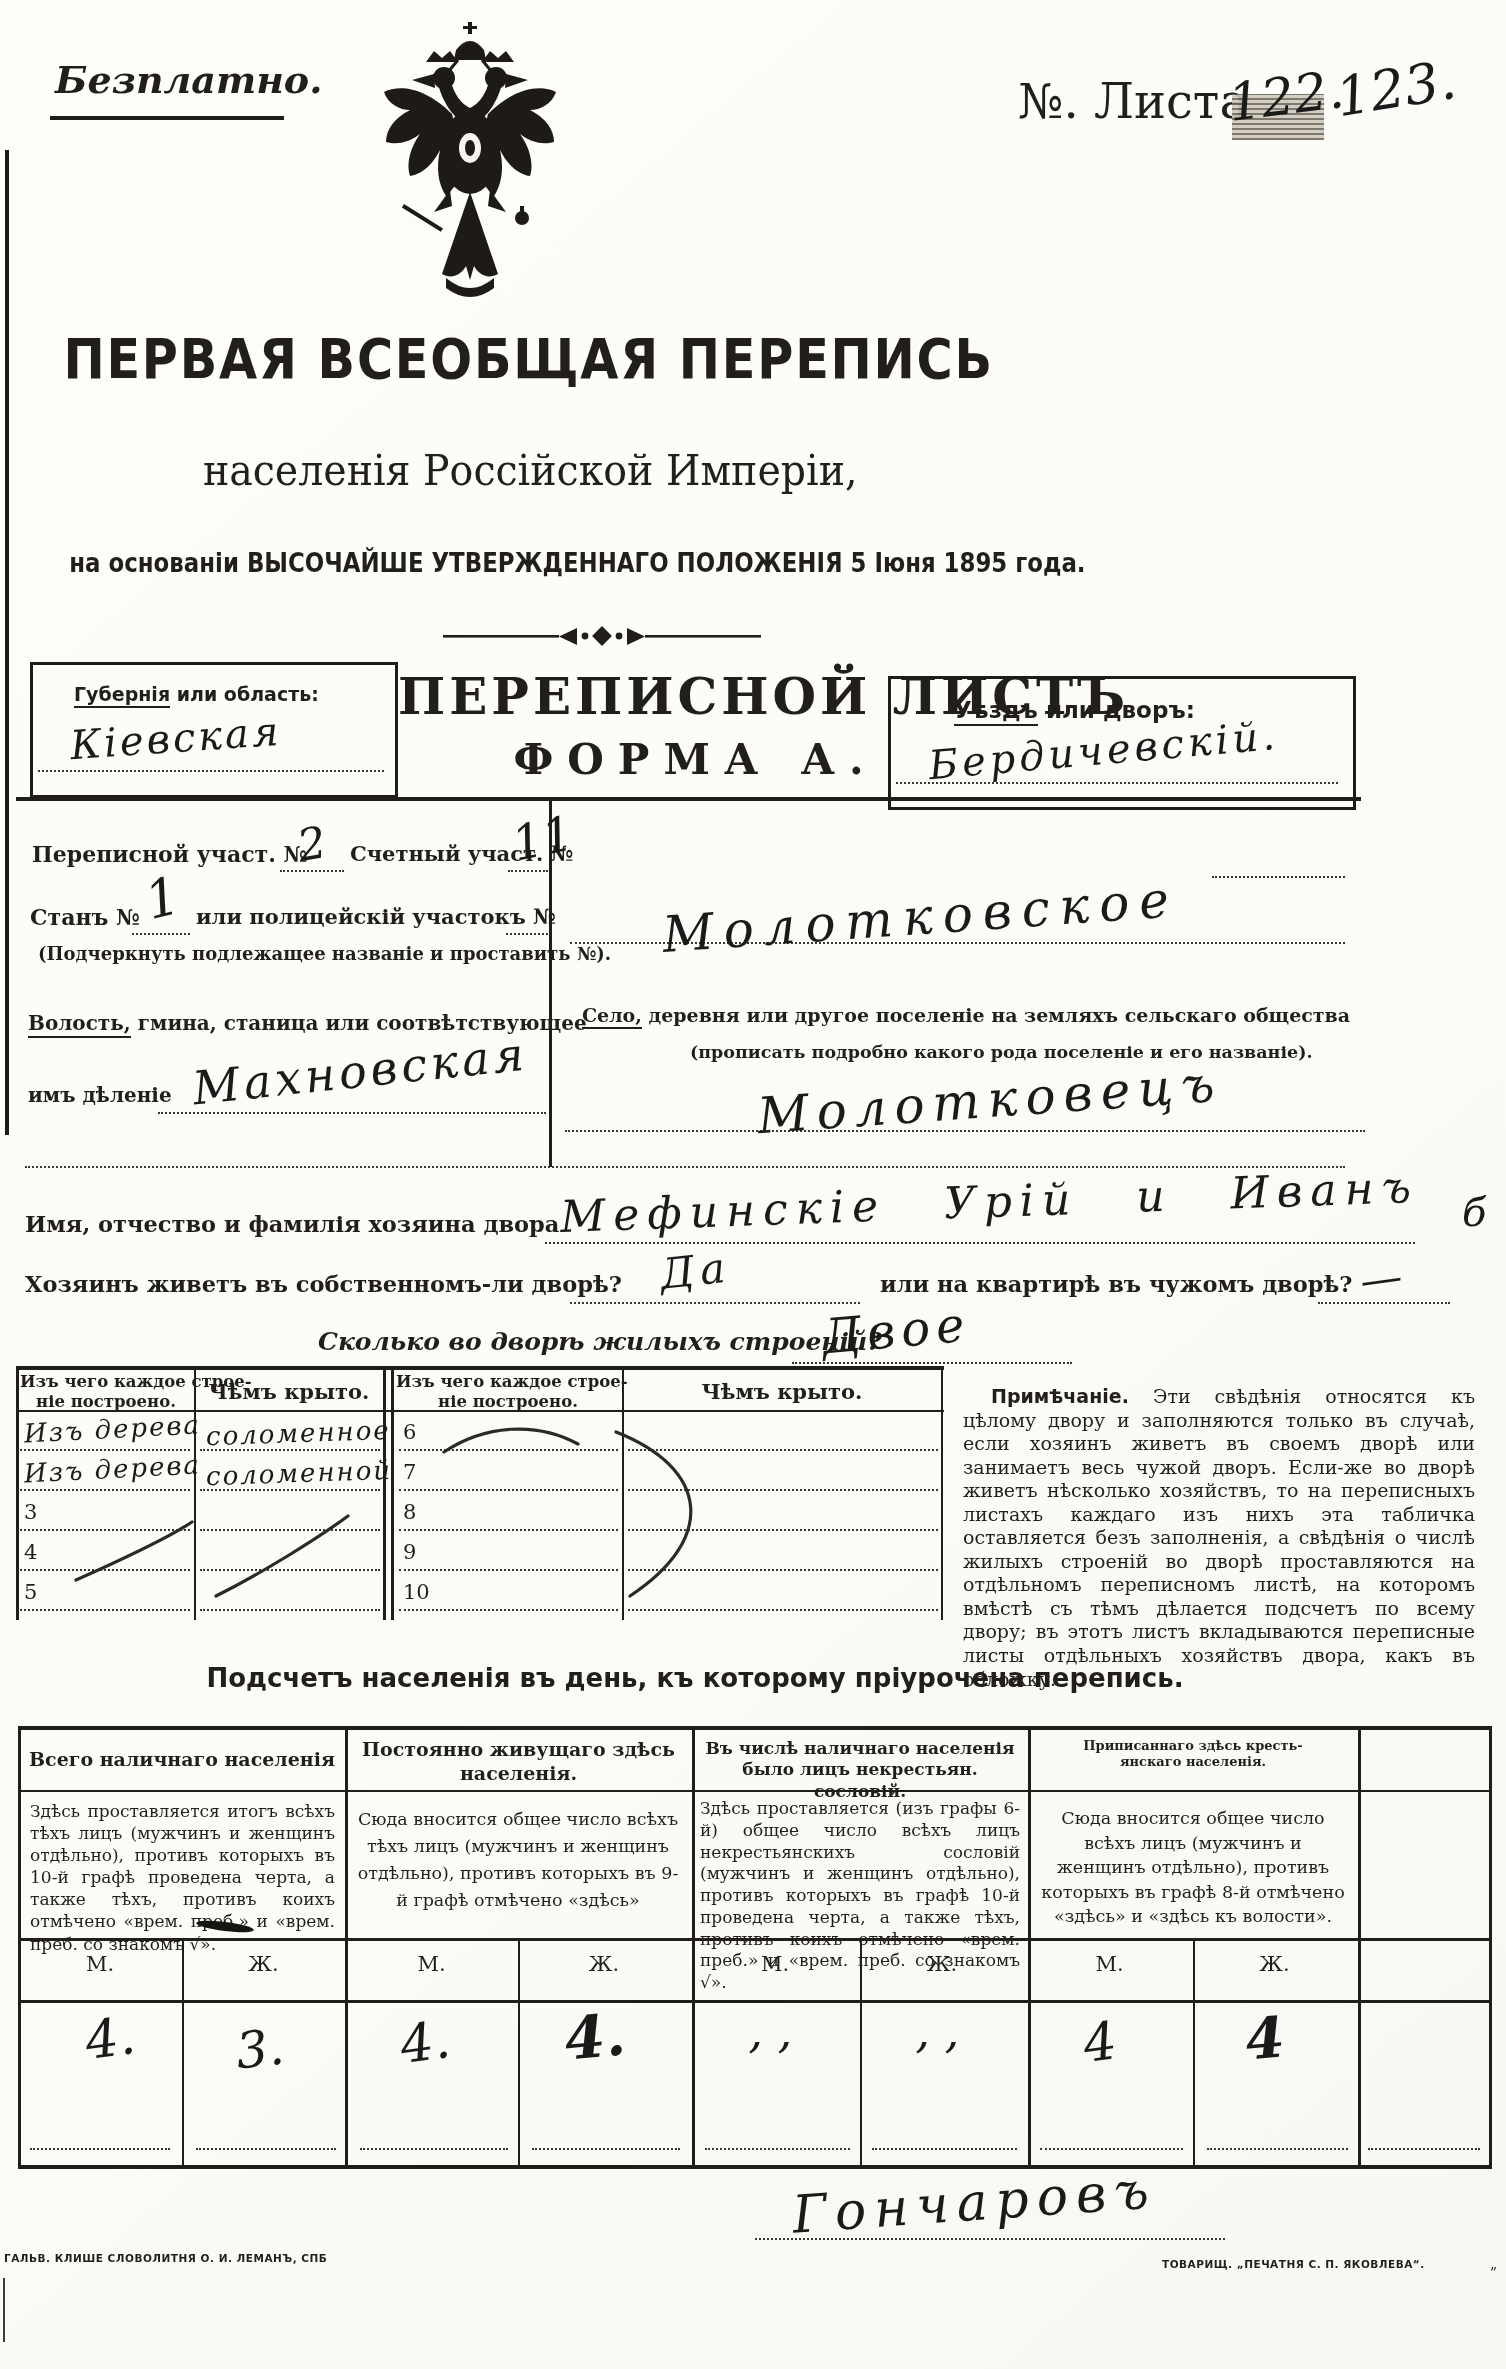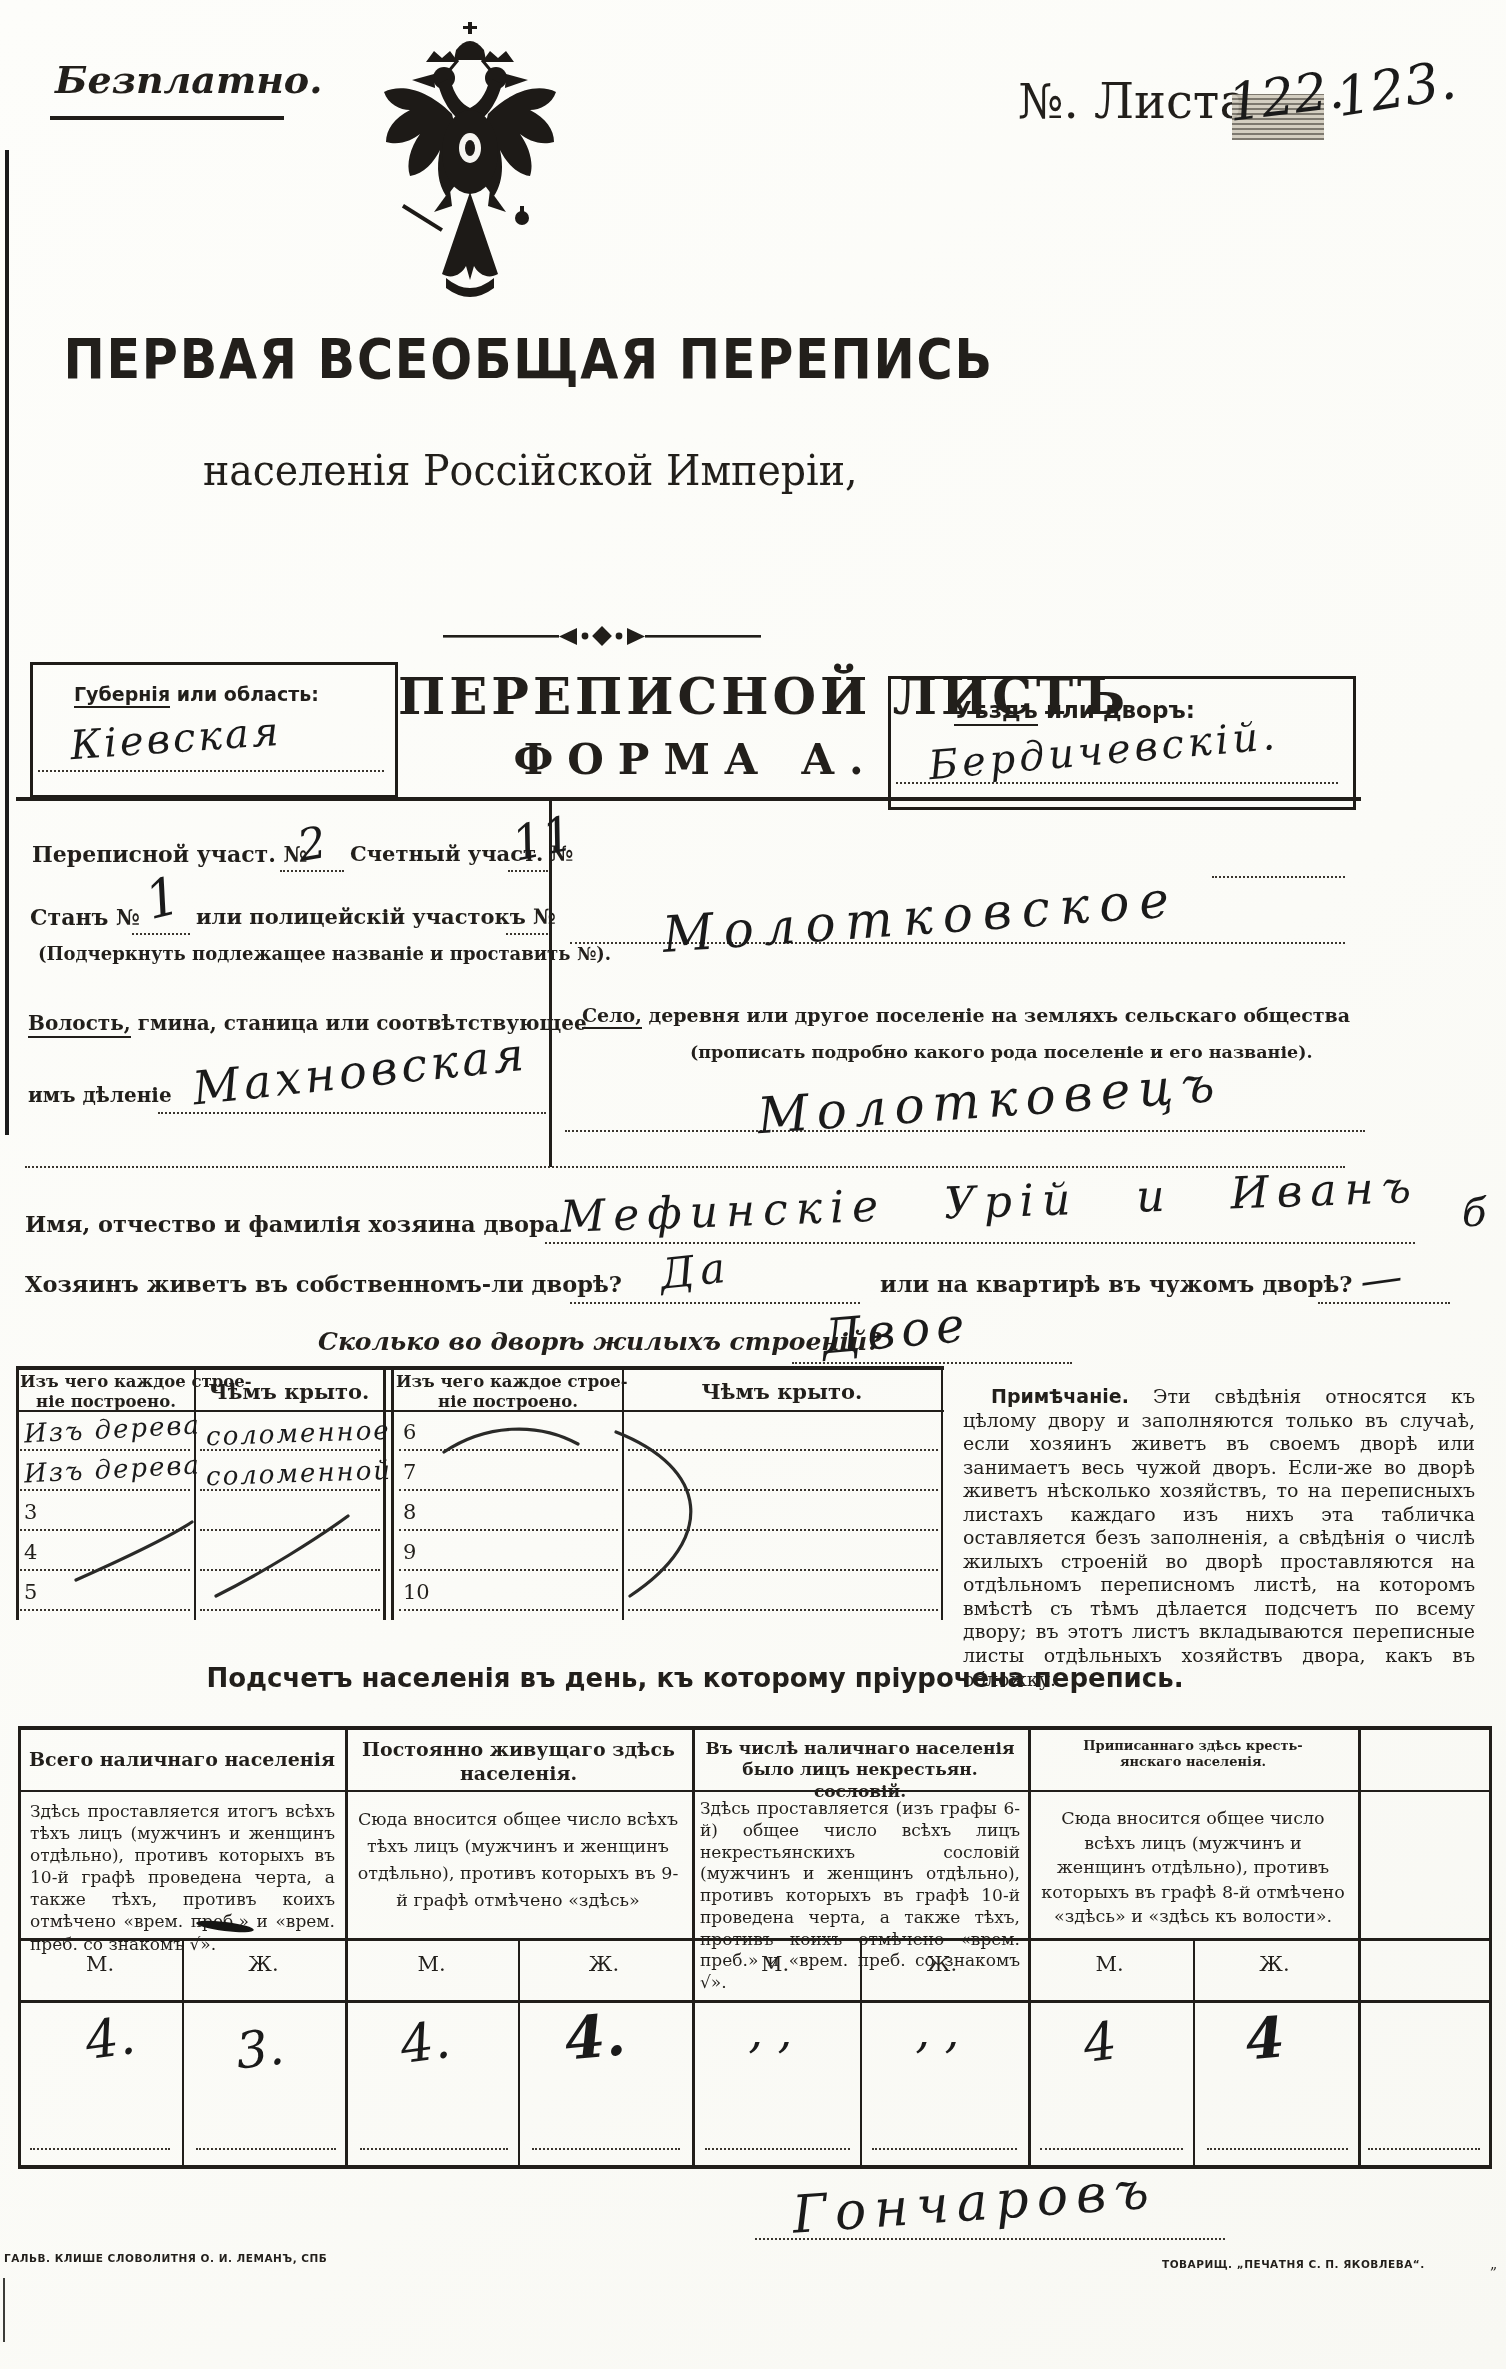--- a/index.html
+++ b/index.html
@@ -65,20 +65,23 @@
   <div style="position:absolute;left:1232px;top:94px;width:92px;height:46px;background:repeating-linear-gradient(0deg,#6f6a60 0 2px,#cfc9bb 2px 5px);opacity:.9"></div>
   <div class="hw" style="left:1228px;top:70px;font-size:52px;transform:rotate(-7deg)">122.</div>
   <div class="hw" style="left:1336px;top:62px;font-size:54px;transform:rotate(-9deg)">123.</div>
 
   <div class="p c" style="left:60px;top:446px;width:940px">
     <span style="display:inline-block;font:400 42px 'DejaVu Serif',serif;transform:scaleX(.94)">населенія Россійской Имперіи,</span>
   </div>
   <div class="p c" style="left:0;top:326px;width:970px">
     <span style="display:inline-block;font:700 56px 'DejaVu Sans',sans-serif;letter-spacing:2px;transform:scaleX(.88)">ПЕРВАЯ ВСЕОБЩАЯ ПЕРЕПИСЬ</span>
   </div>
+  <div class="p c" style="left:0;top:548px;width:935px">
+    <span style="display:inline-block;font:700 26px 'DejaVu Sans',sans-serif;transform:scaleX(.88)">на основаніи ВЫСОЧАЙШЕ УТВЕРЖДЕННАГО ПОЛОЖЕНІЯ 5 Іюня 1895 года.</span>
+  </div>
 
   <svg style="position:absolute;left:443px;top:620px;width:318px;height:34px" viewBox="0 0 318 34">
     <g fill="#211e1a">
       <rect x="0" y="15" width="116" height="2.6"></rect>
       <rect x="202" y="15" width="116" height="2.6"></rect>
       <polygon points="134,8 116,16.5 134,25"></polygon>
       <polygon points="184,8 202,16.5 184,25"></polygon>
       <rect x="152" y="9" width="14" height="14" transform="rotate(45 159 16)"></rect>
       <circle cx="142" cy="16" r="3.4"></circle>
       <circle cx="176" cy="16" r="3.4"></circle>

